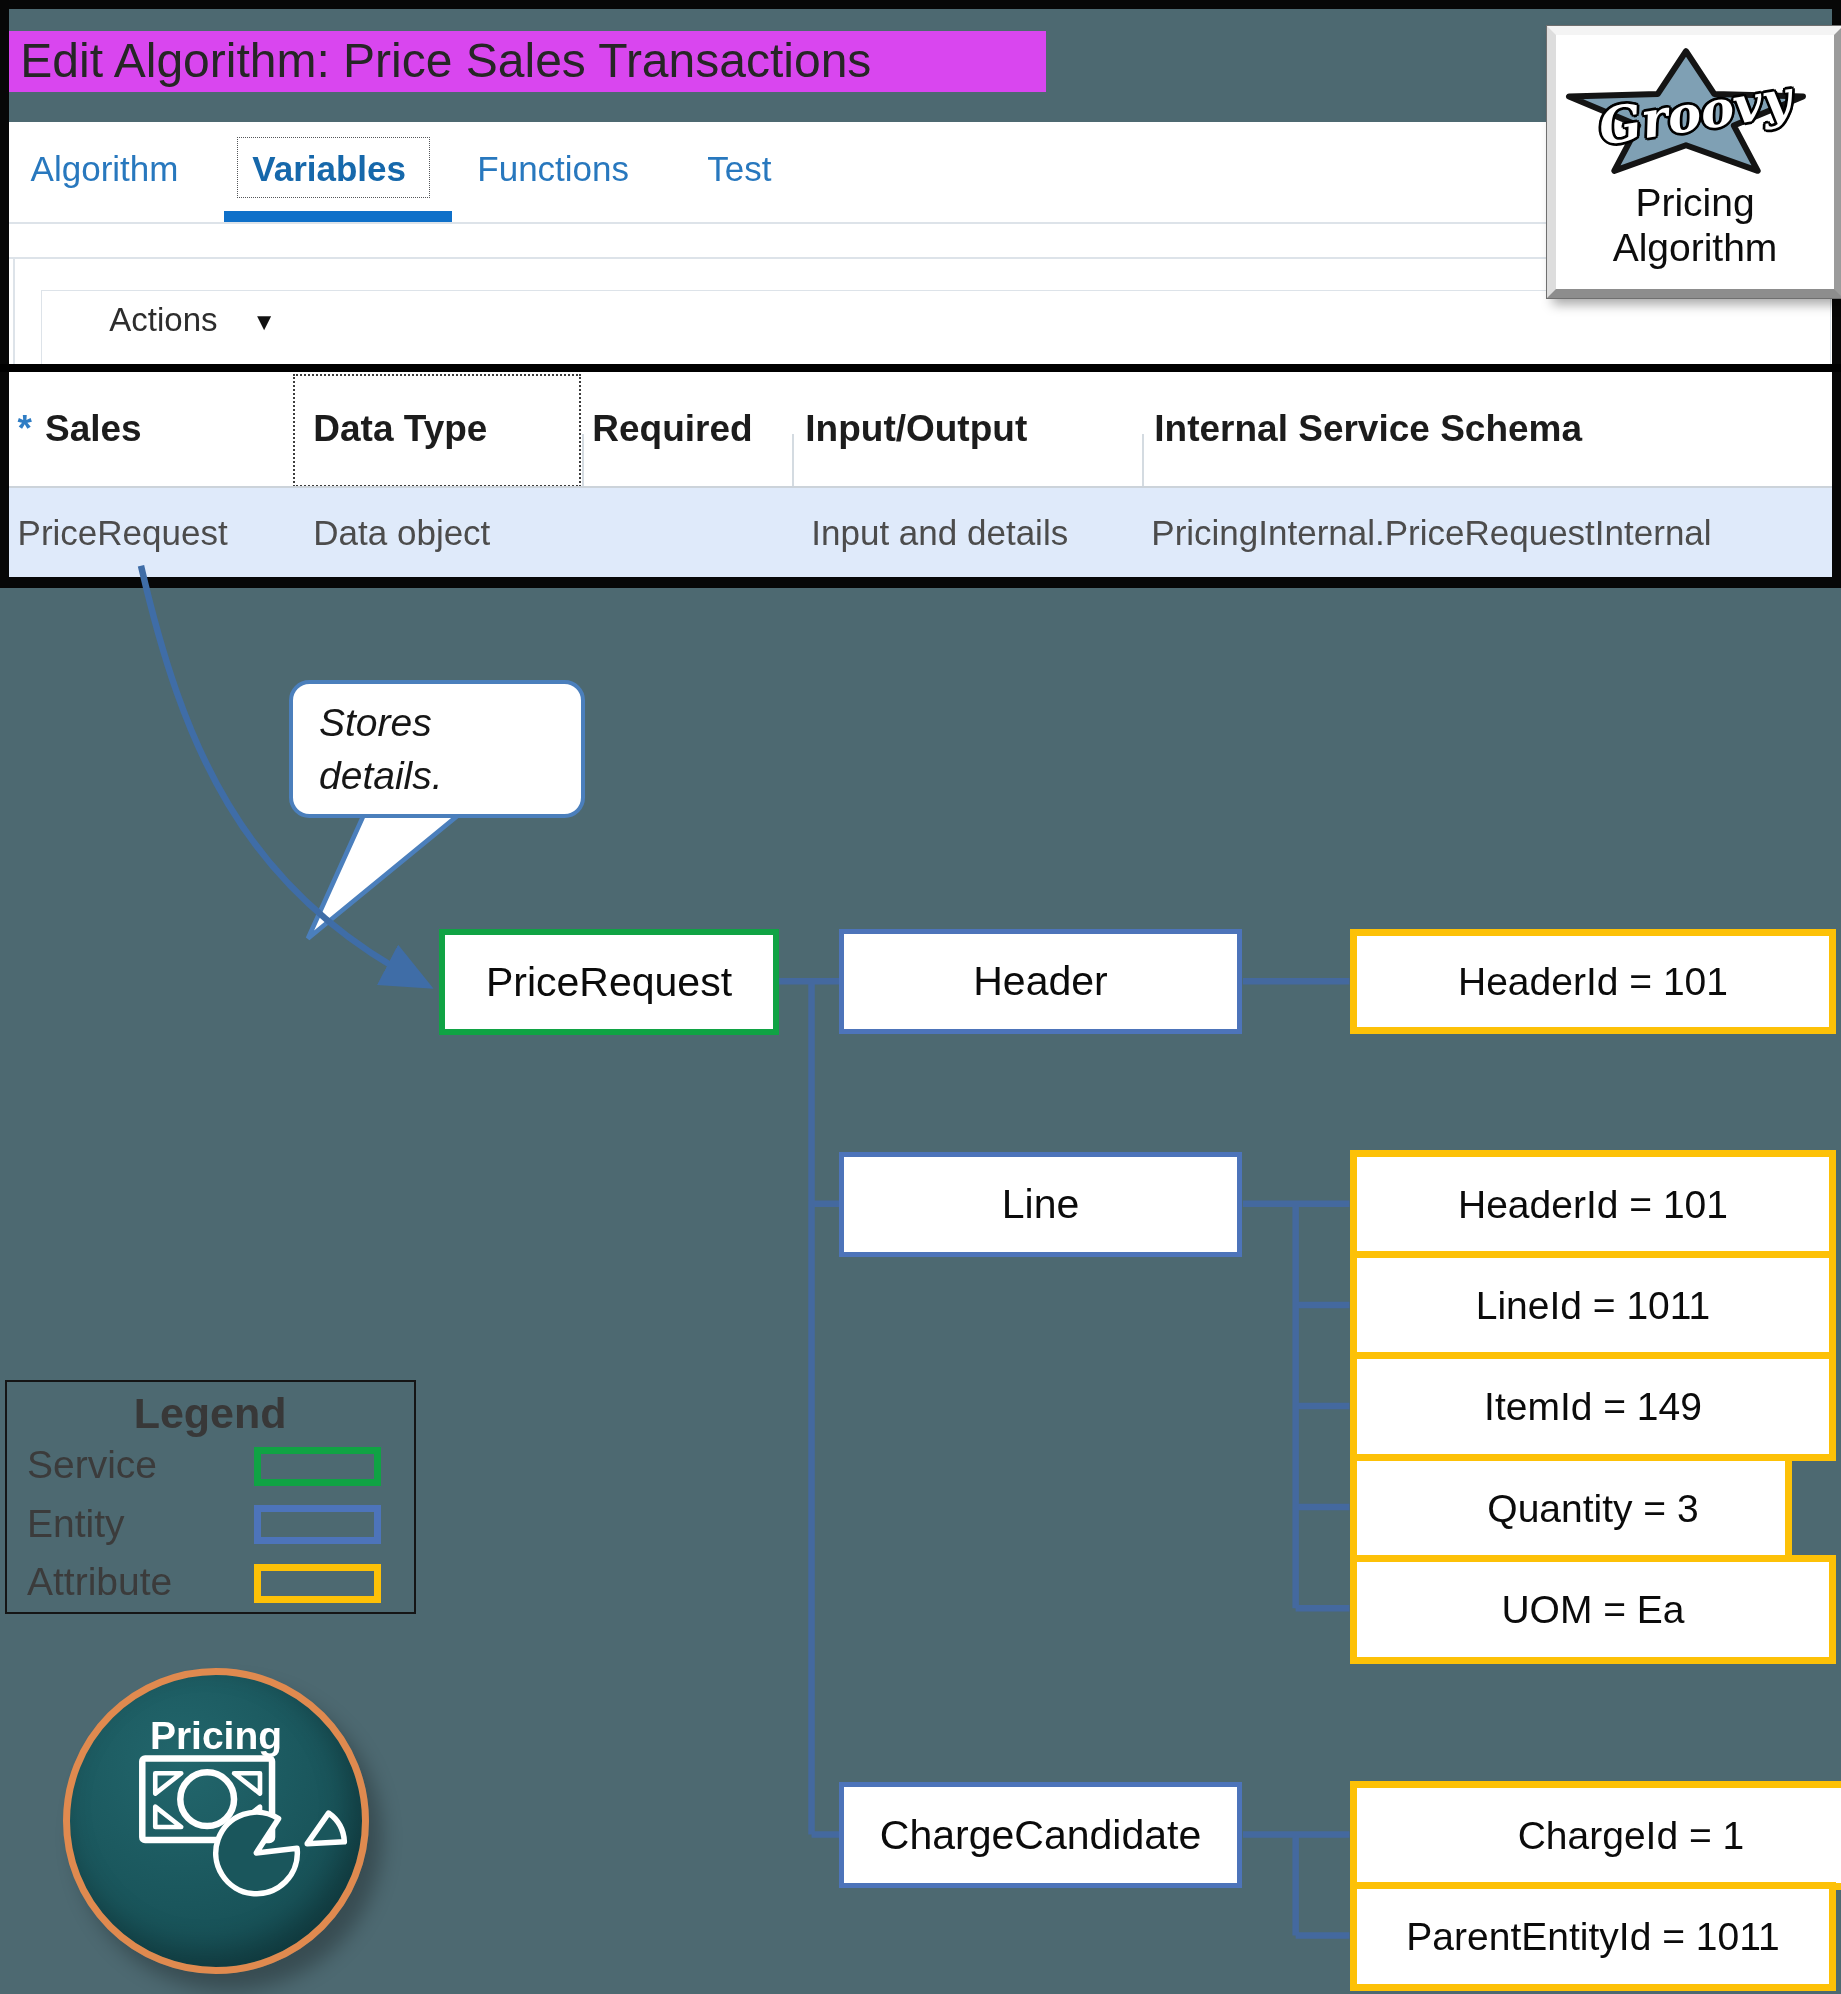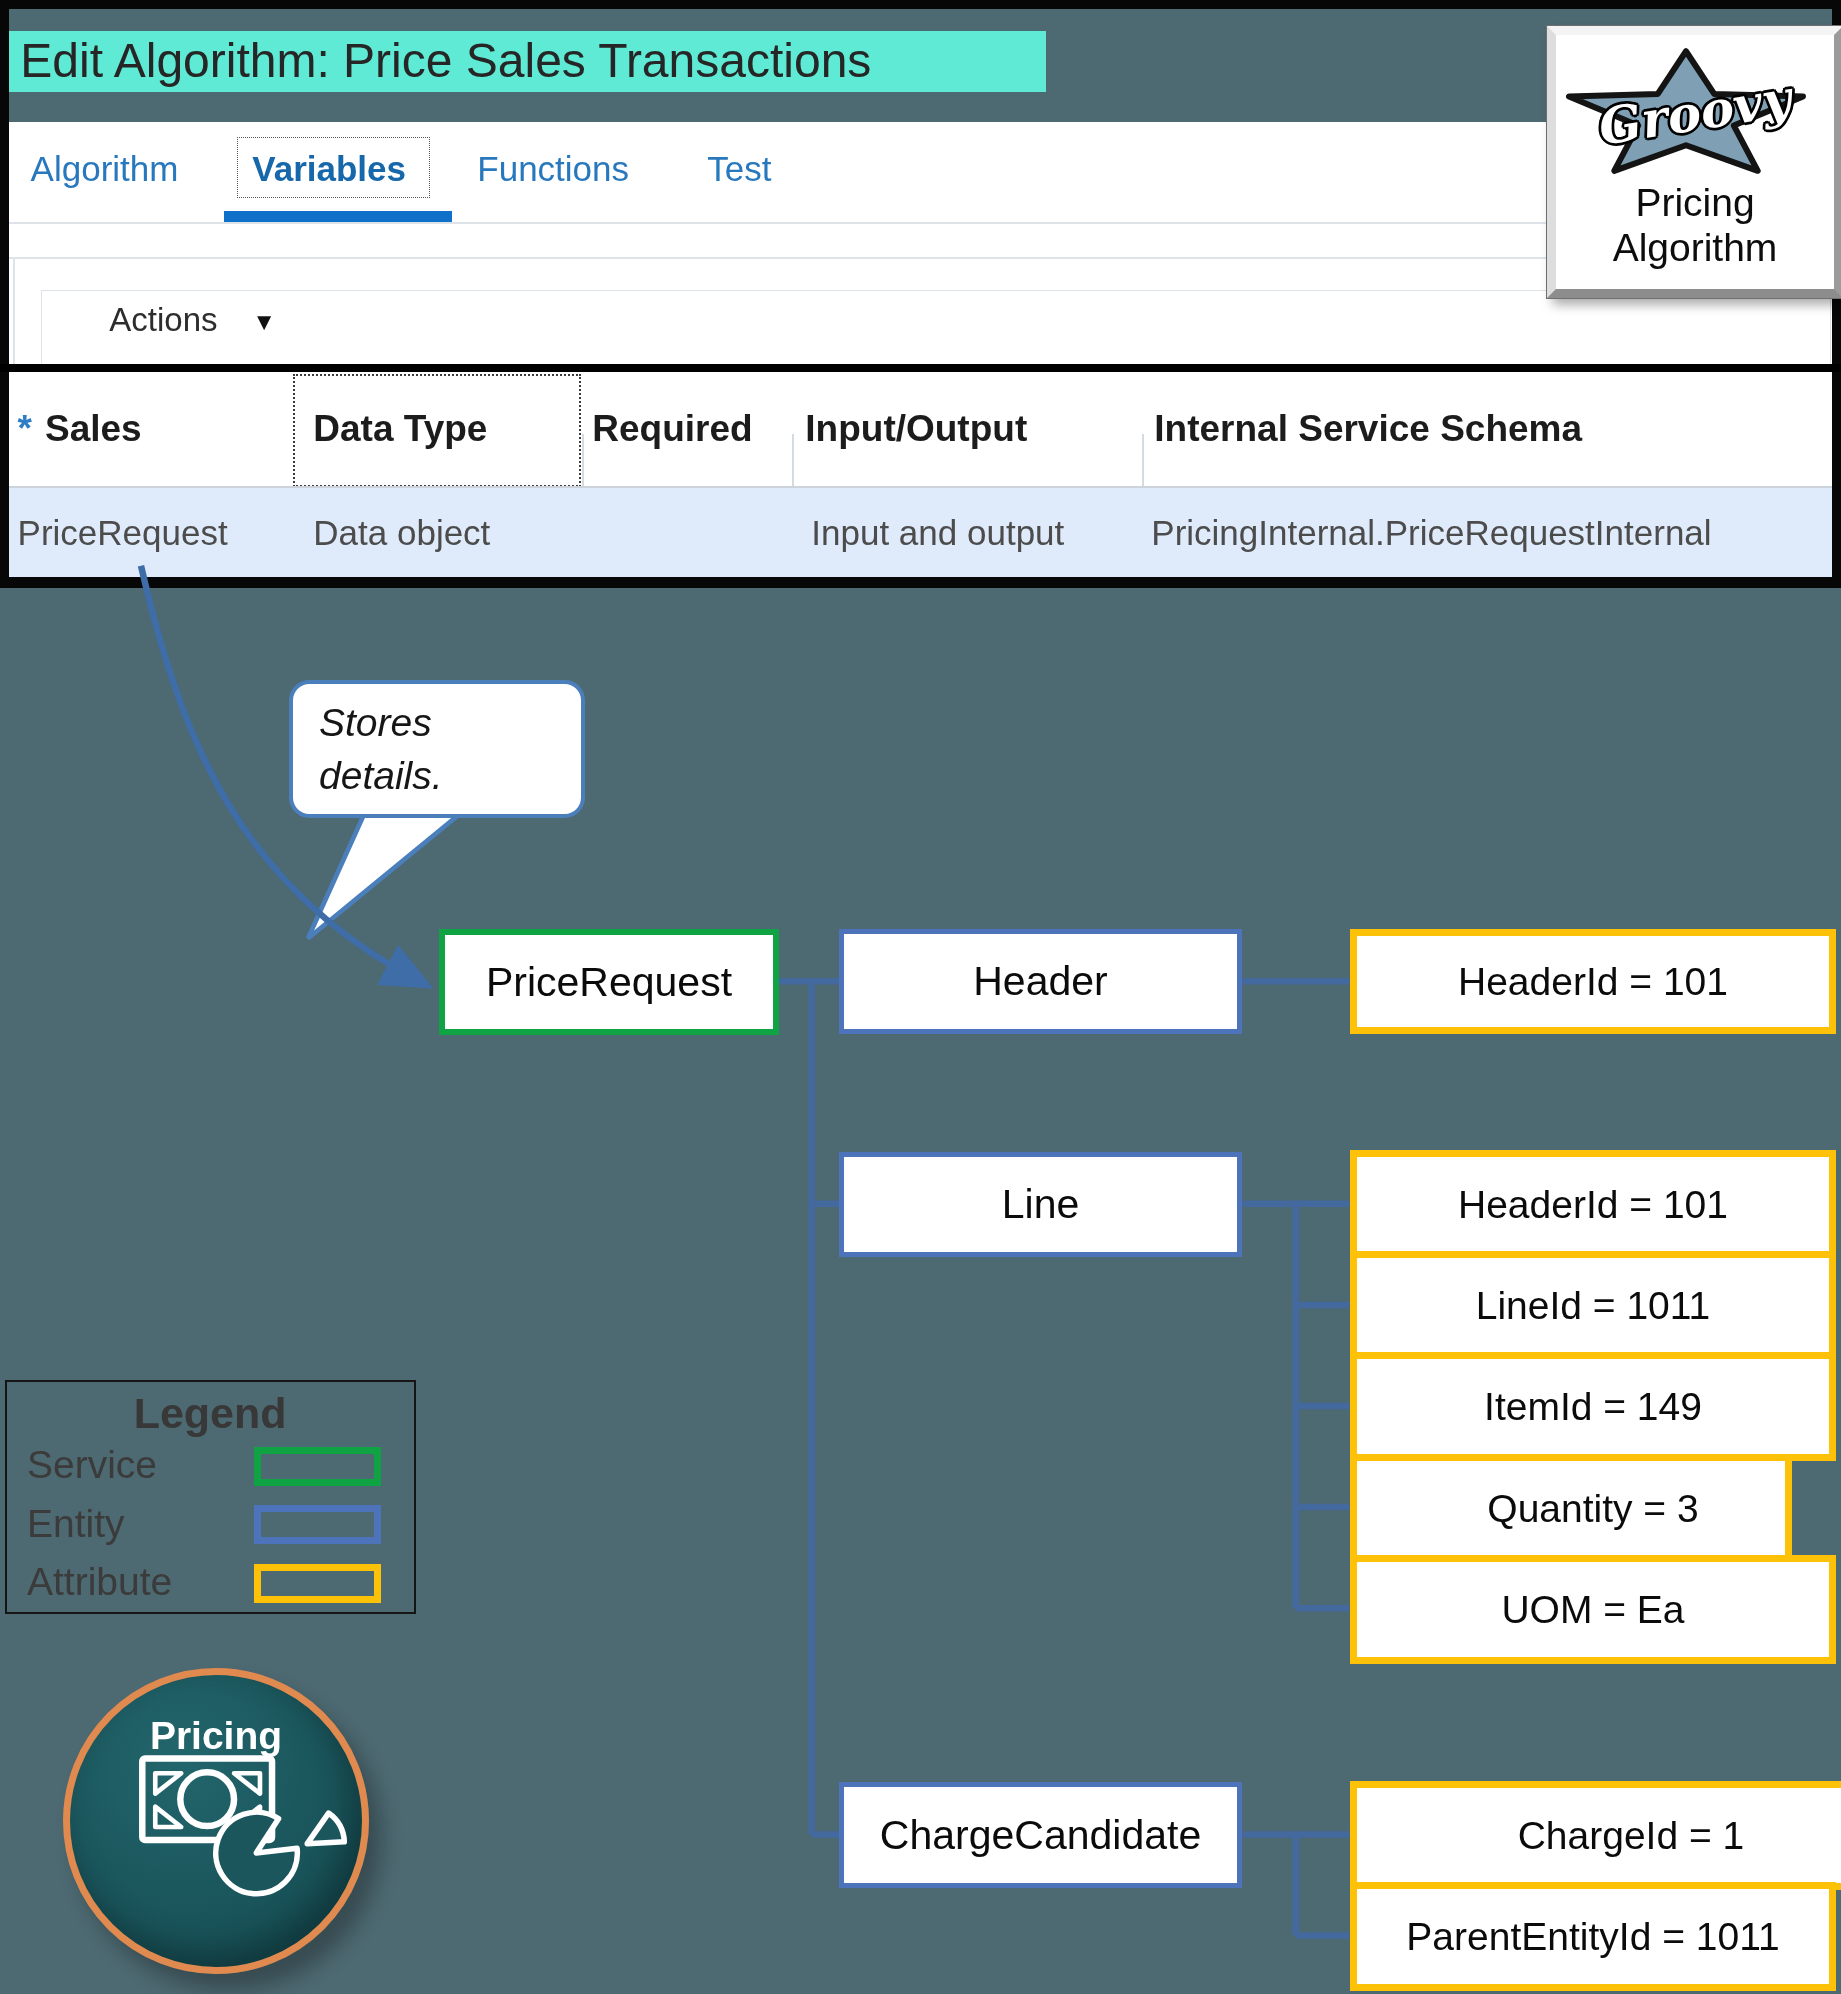--- a/index.html
+++ b/index.html
@@ -4,21 +4,21 @@
 <style>
   html,body{margin:0;padding:0;background:#32464c;}
   #canvas{position:relative;width:1841px;height:1994px;background:#4d6971;
           font-family:"Liberation Sans",sans-serif;overflow:hidden;}
   .abs{position:absolute;}
 
   
   #app-panel{left:0;top:0;width:1841px;height:588px;background:#070707;z-index:2;}
   #app-inner{position:absolute;left:9.3px;top:9.3px;width:1823px;height:568px;background:#ffffff;}
   #teal-head{position:absolute;left:0;top:0;width:1823px;height:113px;background:#4d6971;}
-  #title-strip{position:absolute;left:0;top:22px;width:1037px;height:61px;background:#5eead4;}
+  #title-strip{position:absolute;left:0;top:22px;width:1037px;height:61px;background:#d946ef;}
   #page-title{position:absolute;left:11px;top:1.9px;width:1020px;font-size:48px;color:#262626;white-space:nowrap;}
   .tab{position:absolute;top:137px;height:45px;line-height:45px;font-size:35px;color:#2878be;white-space:nowrap;}
   .tab.active{color:#1668ab;font-weight:bold;}
   #variables-focus{position:absolute;left:228px;top:128px;width:191px;height:59px;border:1.9px dotted #55575a;}
   #tab-underline{position:absolute;left:215px;top:202px;width:228px;height:13px;background:#0f70c9;}
   .hairline{position:absolute;left:0;width:1823px;height:1.9px;background:#dde3e9;}
   #outer-panel-left{position:absolute;left:3.7px;top:248px;width:1.9px;height:108px;background:#dde3e9;}
   #inner-panel{position:absolute;left:32px;top:281px;width:1788px;height:74px;border:1.9px solid #dde3e9;border-bottom:none;}
   #actions-label{position:absolute;left:100px;top:292px;font-size:33px;color:#2d2d2d;}
   #actions-caret{position:absolute;left:243px;top:299px;font-size:24px;color:#111;}
@@ -109,21 +109,21 @@
       <div class="th" style="left:1145px;">Internal Service Schema</div>
       <div class="vsep" style="left:573px;"></div>
       <div class="vsep" style="left:783px;"></div>
       <div class="vsep" style="left:1133px;"></div>
       <div class="hairline" style="top:477px;background:#ccd3da;"></div>
 
       <div id="row">
         <div class="td" style="left:8.3px;top:22px;">PriceRequest</div>
         <div class="td" style="left:304px;top:22px;">Data object</div>
         <div class="td" id="req-check" style="left:653px;">✓</div>
-        <div class="td" style="left:802px;top:22px;">Input and output</div>
+        <div class="td" style="left:802px;top:22px;">Input and details</div>
         <div class="td" style="left:1142px;top:22px;">PricingInternal.PriceRequestInternal</div>
       </div>
     </div>
   </div>
 
   <div class="abs" id="badge">
     <svg width="260" height="158" viewBox="0 0 300 185" style="margin-top:5.6px;">
       <polygon points="150,12 183,62 287,65 206,99 234,152 150,122 66,152 94,99 13,65 117,62" fill="#7fa0b4" stroke="#141414" stroke-width="7" stroke-linejoin="round"></polygon>
     </svg>
     <div id="groovy-word">Groovy</div>

